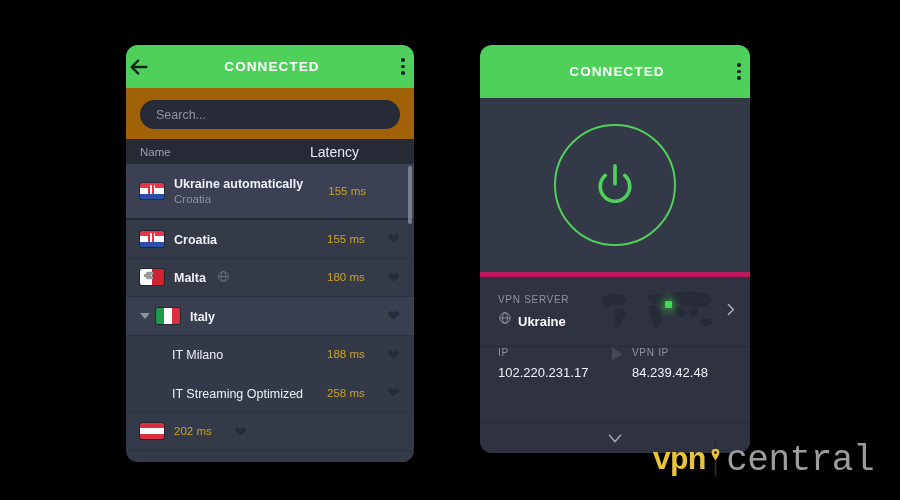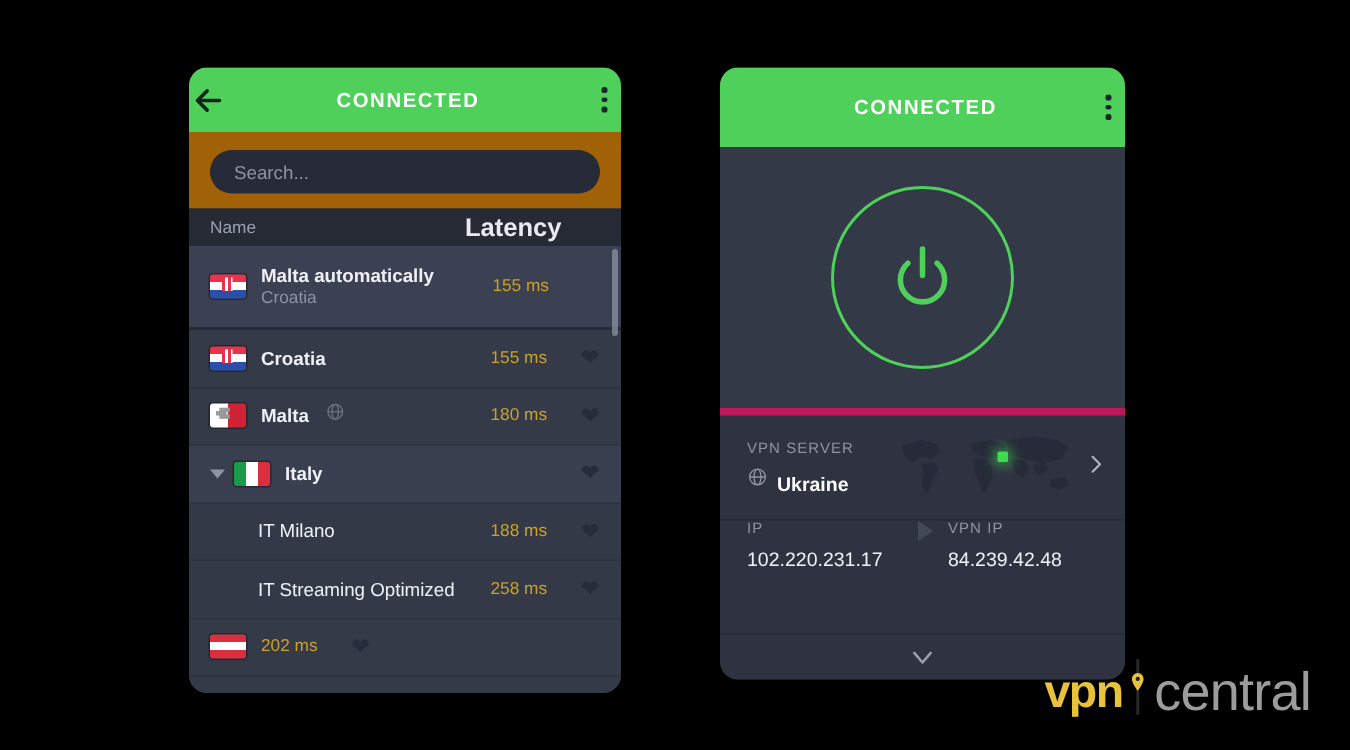--- a/index.html
+++ b/index.html
@@ -101,22 +101,22 @@
     padding: 0 14px;
     background: #262a35;
   }
   .col-head .c-name {
     color: #9aa0b0;
     font-size: 11.5px;
     width: 170px;
   }
   .col-head .c-lat {
     color: #e8eaf0;
-    font-size: 17px;
-    font-weight: bold;
+    font-size: 14px;
+    font-weight: normal;
   }
 
   
   .srv-list {
     position: relative;
     background: #353a49;
     height: 310px;
   }
 
   .srv-row {
@@ -345,20 +345,21 @@
   }
 
   
   .watermark {
     position: absolute;
     right: 26px;
     bottom: 18px;
     display: flex;
     align-items: center;
     gap: 1px;
+    font-family: Liberation Mono, monospace;
   }
   .wm-vpn {
     color: #e8c23a;
     font-size: 31px;
     font-weight: bold;
     letter-spacing: -1px;
   }
   .wm-central {
     color: #9c9c9c;
     font-size: 36px;
@@ -397,21 +398,21 @@
     <div class="col-head">
       <span class="c-name">Name</span>
       <span class="c-lat">Latency</span>
     </div>
 
     <div class="srv-list">
 
       <div class="srv-row auto-row">
         <span class="flag hr"></span>
         <span class="row-texts">
-          <span class="row-title" style="display:block">Malta automatically</span>
+          <span class="row-title" style="display:block">Ukraine automatically</span>
           <span class="row-sub" style="display:block">Croatia</span>
         </span>
         <span class="latency">155 ms</span>
       </div>
 
       <div class="srv-row">
         <span class="flag hr"></span>
         <span class="row-texts">
           <span class="row-title">Croatia</span>
         </span>

